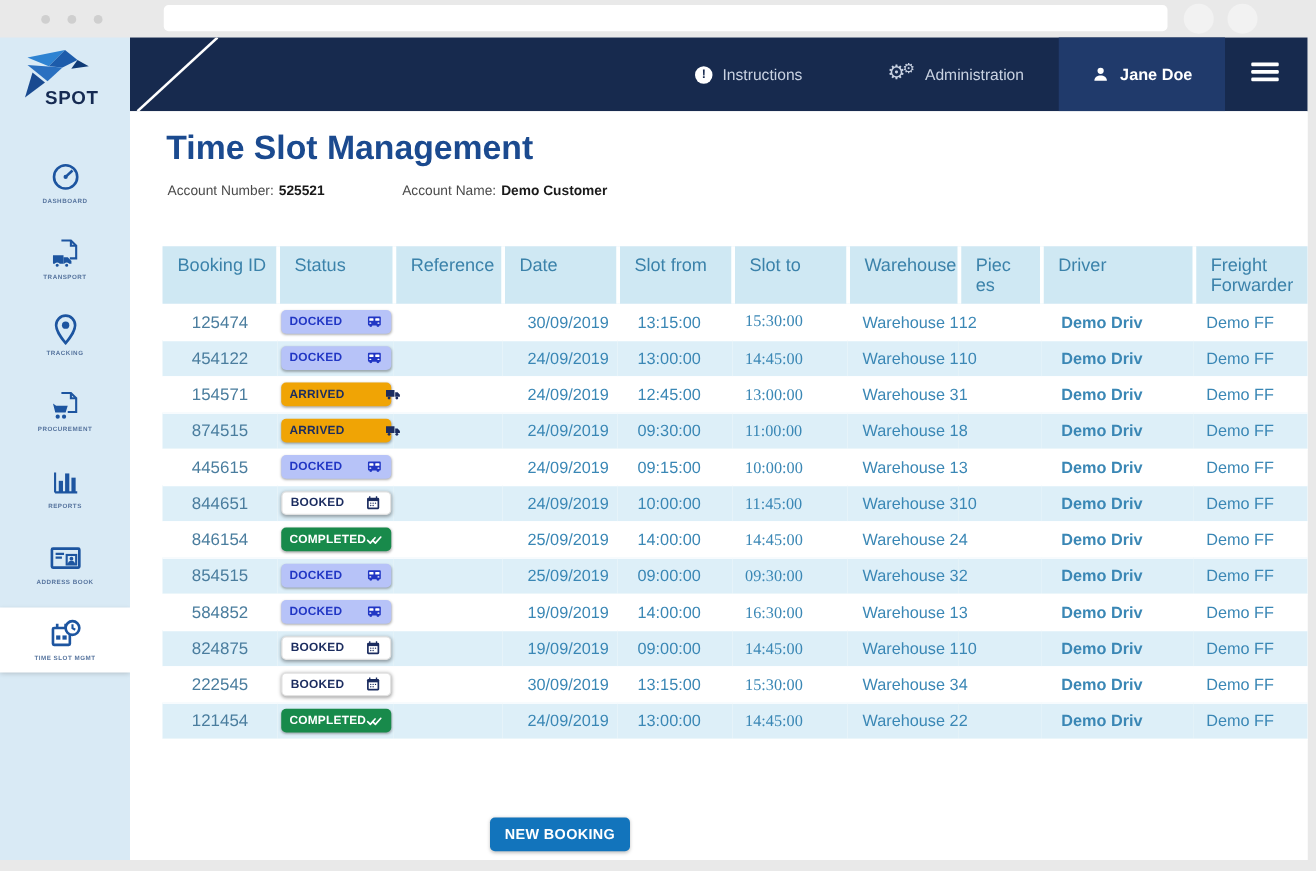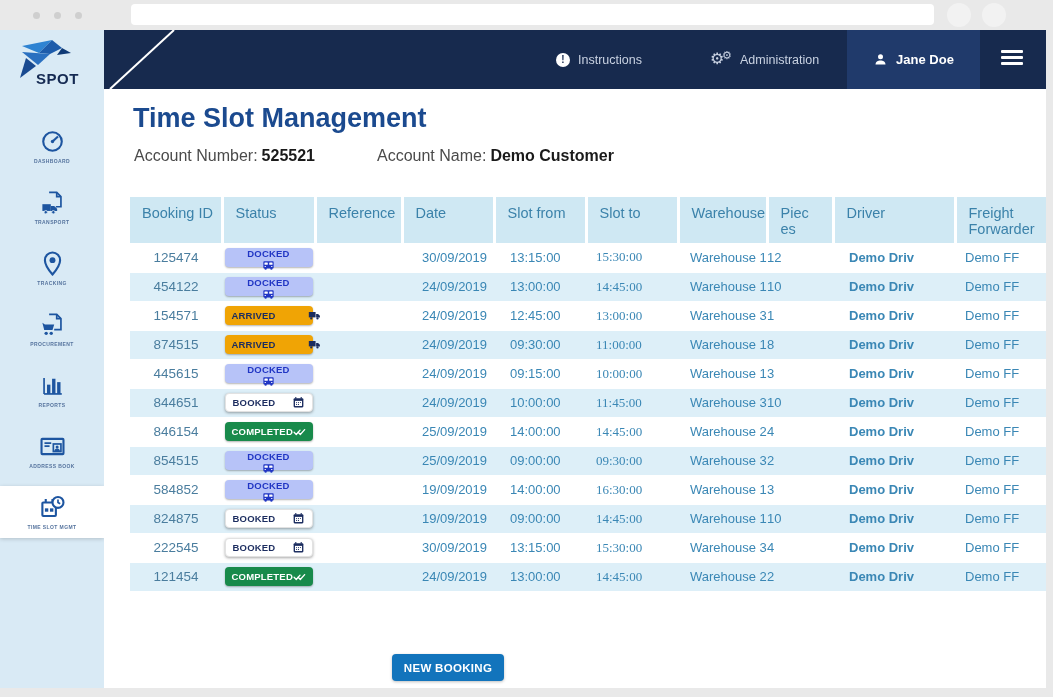--- a/index.html
+++ b/index.html
@@ -59,21 +59,21 @@
   .gears{position:relative;display:inline-block;width:22px;height:18px;}
   .g1{position:absolute;left:0;top:-1px;font-size:16px;line-height:18px;}
   .g2{position:absolute;left:12px;top:-5px;font-size:11px;line-height:18px;}
   .nav-user{position:absolute;left:743px;top:0;width:133px;height:59px;background:var(--navbar-active-bg);display:flex;align-items:center;justify-content:center;gap:8px;color:#fff;font-size:13px;font-weight:bold;cursor:pointer;}
   .hamburger{position:absolute;left:897px;top:17px;cursor:pointer;}
   .hamburger span{display:block;width:22px;height:3px;background:#fff;border-radius:1px;margin:3px 0;}
 
   
   .content{position:absolute;top:59px;left:0;width:942px;height:599px;background:#fff;}
   .page-title{position:absolute;left:29px;top:14px;margin:0;font-size:27px;font-weight:bold;color:var(--title-color);}
-  .account-row{position:absolute;left:30px;top:58px;display:flex;align-items:baseline;font-size:16px;color:#4a4a4a;}
+  .account-row{position:absolute;left:30px;top:58px;display:flex;align-items:baseline;font-size:11px;color:#4a4a4a;}
   .account-row .val{font-weight:bold;color:#1a1a1a;margin-left:4px;}
   .acct-name-label{margin-left:62px;}
 
   
   .table-wrap{position:absolute;left:26px;top:108px;width:916px;}
   table{border-collapse:collapse;table-layout:fixed;width:916px;}
   th{height:46px;background:var(--th-bg);color:var(--th-text);font-size:14.5px;font-weight:normal;text-align:left;vertical-align:top;padding:8px 4px 0 12px;border-right:3px solid #fff;}
   th:last-child{border-right:none;}
   .th-pieces{word-break:break-all;padding-right:16px;}
   td{height:29px;font-size:13px;color:var(--cell-text);border-bottom:1px solid #fff;padding:0;}
@@ -85,21 +85,21 @@
   td.c-slot_from{padding-left:16px;}
   td.c-slot_to{padding-left:10px;font-family:Liberation Serif, serif;}
   td.c-warehouse{padding-left:12px;}
   td.c-pieces{text-align:left;}
   td.c-driver{padding-left:16px;font-weight:bold;}
   td.c-freight_forwarder{padding-left:10px;}
 
   
   .badge{display:inline-flex;align-items:center;justify-content:space-between;width:88px;height:19px;padding:0 7px;border-radius:4px;font-size:9.5px;font-weight:bold;letter-spacing:.2px;vertical-align:middle;}
   .badge-icon svg{display:block;width:13px;height:13px;}
-  .badge-docked{box-shadow:0 1px 2px rgba(0,0,0,.3);flex-direction:column;}
+  .badge-docked{box-shadow:0 1px 2px rgba(0,0,0,.3);}
   .badge-arrived{box-shadow:0 1px 2px rgba(0,0,0,.3);gap:32px;}
   .badge-booked{border:1px solid #e2e2e2;box-shadow:0 1px 3px rgba(0,0,0,.35);}
   .badge-completed{box-shadow:0 1px 2px rgba(0,0,0,.3);}
 
   
   .new-booking{position:absolute;left:288px;top:565px;width:112px;height:27px;background:var(--btn-bg);color:#fff;border:none;border-radius:4px;font-family:"Liberation Sans",sans-serif;font-size:11.5px;font-weight:bold;letter-spacing:.3px;cursor:pointer;box-shadow:0 1px 3px rgba(0,0,0,.25);}
 </style>
 </head>
 <body>
 

